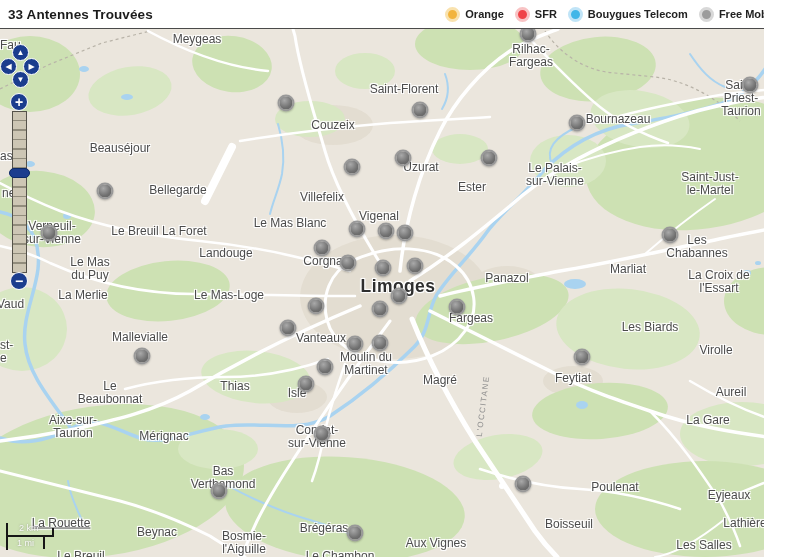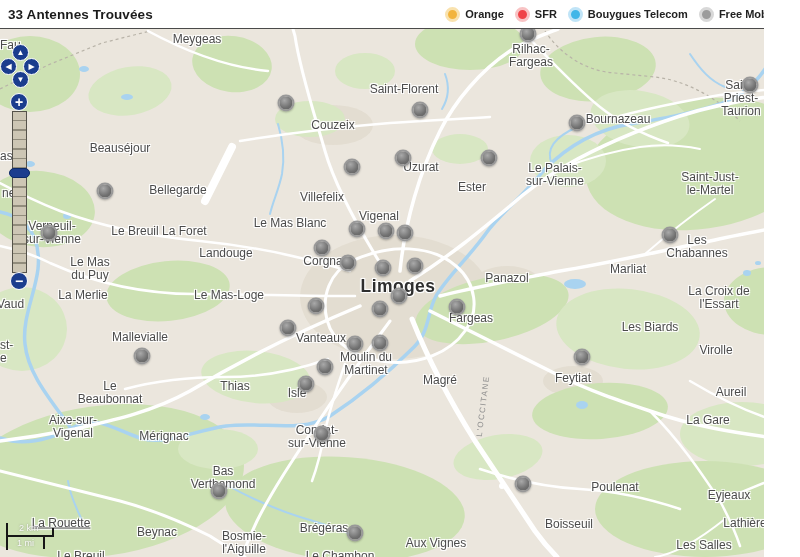--- a/index.html
+++ b/index.html
@@ -206,37 +206,37 @@
         <div class="maplabel" style="left: 326px; top: 232px;">Corgnac</div>
         <div class="maplabel" style="left: 90px; top: 240px;">Le Mas
 du Puy</div>
         <div class="maplabel" style="left: 83px; top: 266px;">La Merlie</div>
         <div class="maplabel" style="left: 229px; top: 266px;">Le Mas-Loge</div>
         <div class="maplabel big" style="left: 398px; top: 257px;">Limoges</div>
         <div class="maplabel" style="left: 507px; top: 249px;">Panazol</div>
         <div class="maplabel" style="left: 628px; top: 240px;">Marliat</div>
         <div class="maplabel" style="left: 697px; top: 218px;">Les
 Chabannes</div>
-        <div class="maplabel" style="left: 719px; top: 253px; margin-top: 16px;">La Croix de
+        <div class="maplabel" style="left: 719px; top: 253px;">La Croix de
 l'Essart</div>
         <div class="maplabel" style="left: 140px; top: 308px;">Mallevialle</div>
         <div class="maplabel" style="left: 321px; top: 309px;">Vanteaux</div>
         <div class="maplabel" style="left: 366px; top: 335px;">Moulin du
 Martinet</div>
         <div class="maplabel" style="left: 471px; top: 289px;">Fargeas</div>
         <div class="maplabel" style="left: 650px; top: 298px;">Les Biards</div>
         <div class="maplabel" style="left: 716px; top: 321px;">Virolle</div>
         <div class="maplabel" style="left: 440px; top: 351px;">Magré</div>
         <div class="maplabel" style="left: 573px; top: 349px;">Feytiat</div>
         <div class="maplabel" style="left: 235px; top: 357px;">Thias</div>
         <div class="maplabel" style="left: 297px; top: 364px;">Isle</div>
         <div class="maplabel" style="left: 110px; top: 364px;">Le
 Beaubonnat</div>
         <div class="maplabel" style="left: 73px; top: 398px;">Aixe-sur-
-Vigenal</div>
+Taurion</div>
         <div class="maplabel" style="left: 164px; top: 407px;">Mérignac</div>
         <div class="maplabel" style="left: 317px; top: 408px;">Condat-
 sur-Vienne</div>
         <div class="maplabel" style="left: 223px; top: 449px;">Bas
 Verthamond</div>
         <div class="maplabel" style="left: 731px; top: 363px;">Aureil</div>
         <div class="maplabel" style="left: 708px; top: 391px;">La Gare</div>
         <div class="maplabel" style="left: 782px; top: 394px; text-align: center;">Gris</div>
         <div class="maplabel" style="left: 615px; top: 458px;">Poulenat</div>
         <div class="maplabel" style="left: 729px; top: 466px;">Eyjeaux</div>

